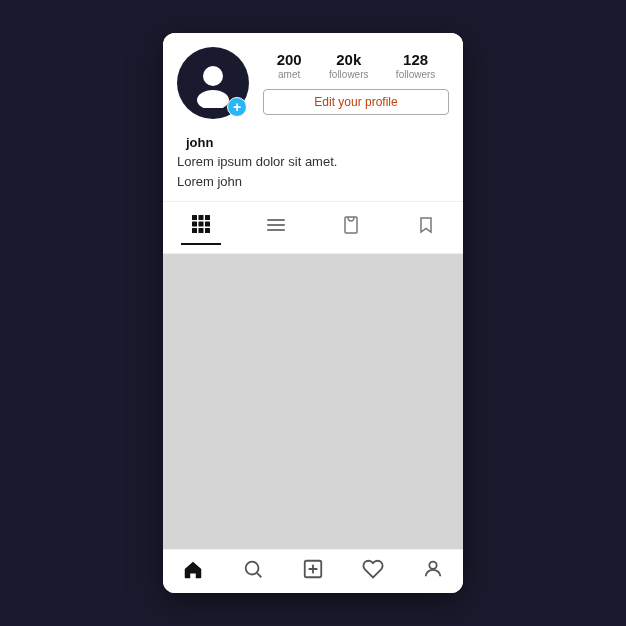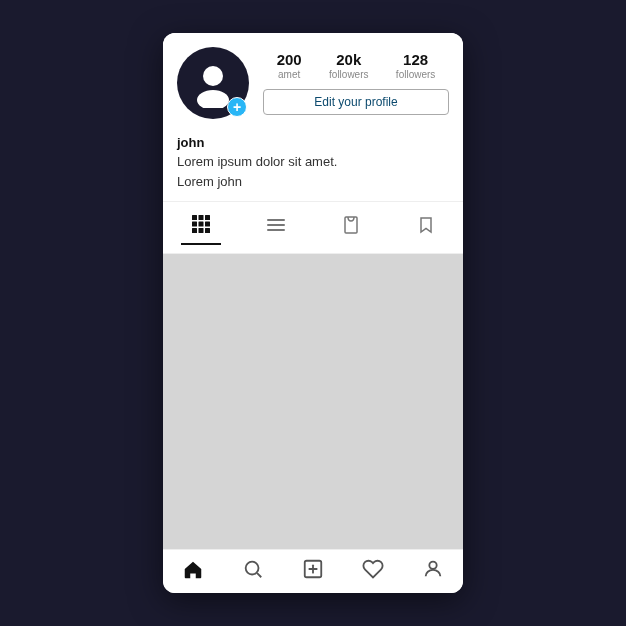--- a/index.html
+++ b/index.html
@@ -137,38 +137,39 @@
       color: #888;
     }
 
     .edit-profile-btn {
       border: 1.5px solid #aaa;
       background: #fff;
       border-radius: 4px;
       padding: 5px 10px;
       font-size: 12px;
       font-weight: 500;
-      color: #0c4a6e;
+      color: #c2410c;
       cursor: pointer;
       text-align: center;
       width: 100%;
     }
 
     
     .bio-section {
       padding: 6px 14px 10px 14px;
       background: #fff;
       flex-shrink: 0;
     }
 
     .bio-name {
       font-size: 13px;
       font-weight: 700;
       color: #111;
       margin-bottom: 2px;
+      margin-left: 9px;
     }
 
     .bio-text {
       font-size: 13px;
       color: #333;
       line-height: 1.5;
     }
 
     
     .tabs-row {

